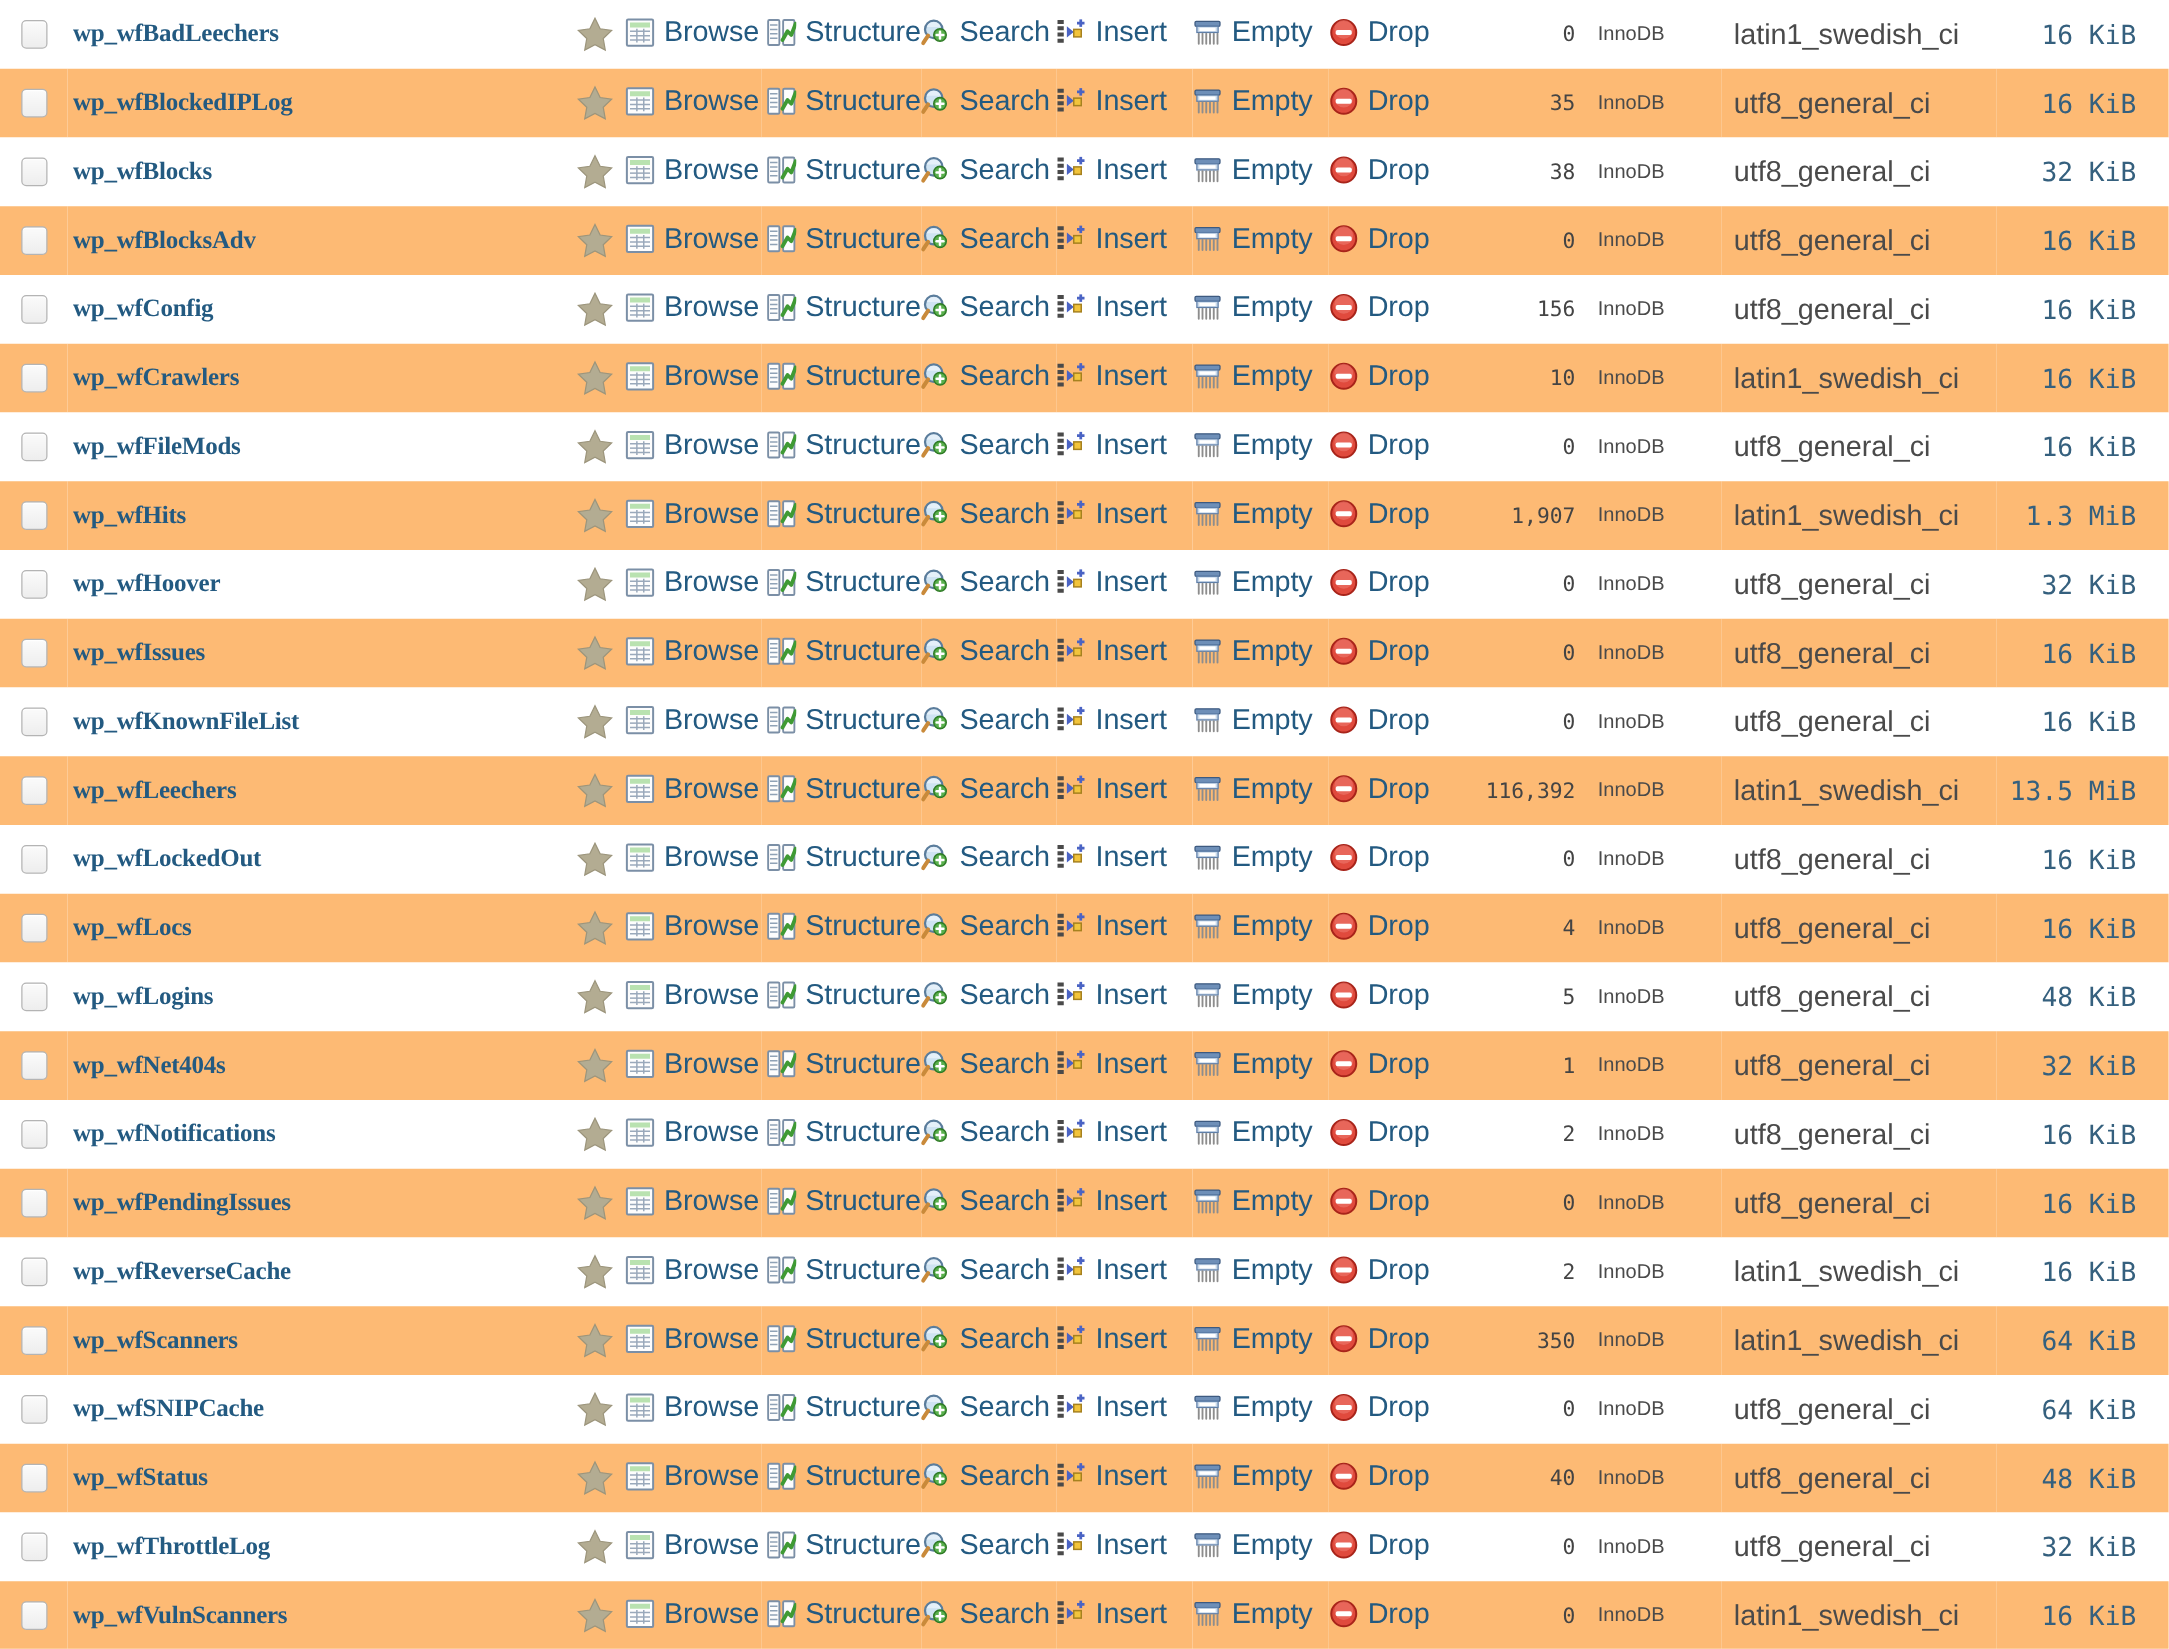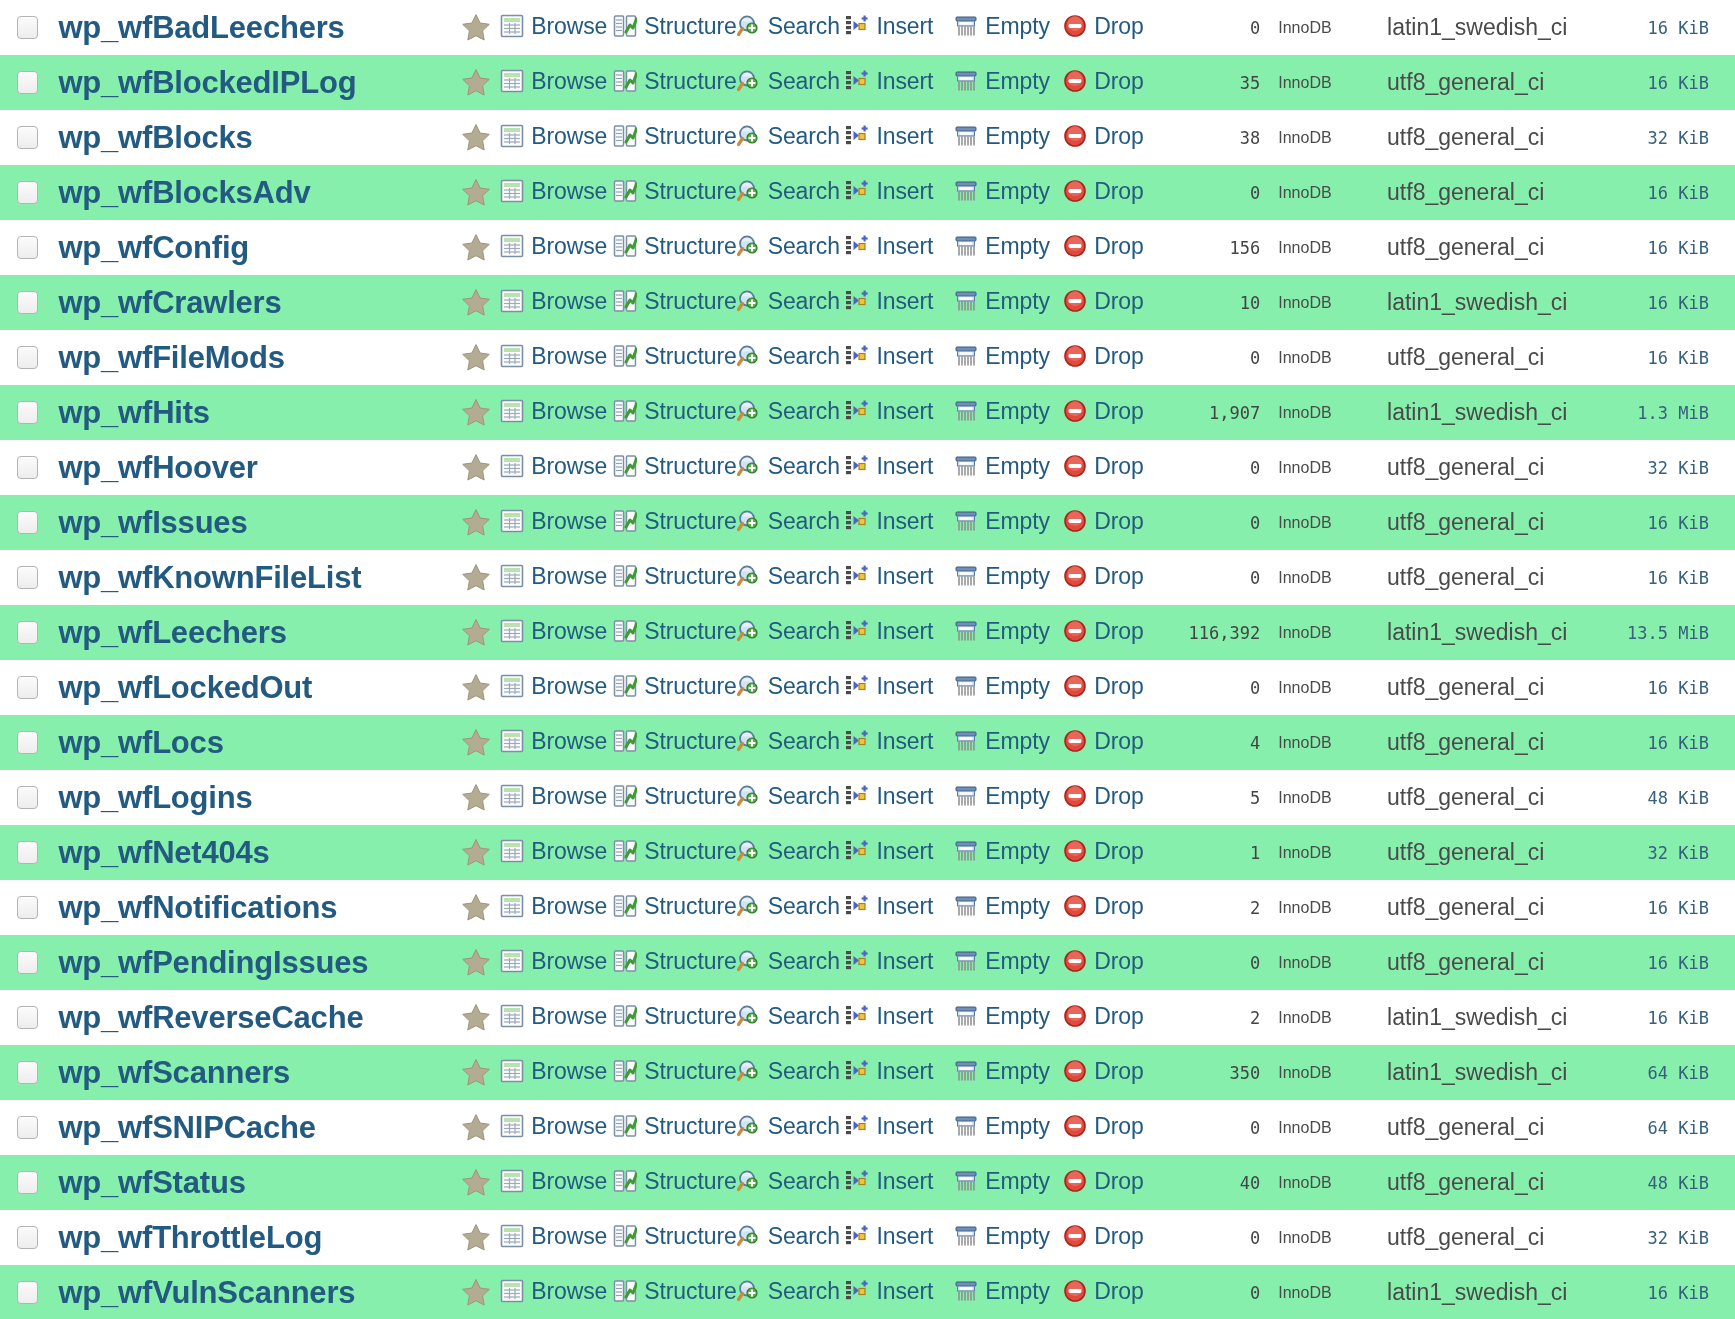--- a/index.html
+++ b/index.html
@@ -14,21 +14,21 @@
     overflow: hidden;
   }
 
   table.tbl-list {
     width: 1735px;
     border-collapse: collapse;
     table-layout: fixed;
   }
 
   table.tbl-list tr.row-even { background: #ffffff; }
-  table.tbl-list tr.row-odd  { background: #86efac; }
+  table.tbl-list tr.row-odd  { background: #fdba74; }
 
   table.tbl-list td {
     padding: 0;
     height: 55px;
     vertical-align: middle;
     white-space: nowrap;
     border: none;
   }
 
   
@@ -49,26 +49,27 @@
     border: 1px solid #b4b4b4;
     border-radius: 4px;
     background: linear-gradient(#fbfbfb, #ededed);
     box-shadow: inset 0 1px 0 #ffffff;
     vertical-align: middle;
     cursor: pointer;
   }
 
   
   .tname {
-    font-size: 31px;
+    font-size: 20px;
     font-weight: bold;
     color: #235a81;
     letter-spacing: -0.2px;
     text-decoration: none;
     cursor: pointer;
+    font-family: Liberation Serif, serif;
   }
 
   
   .act {
     font-size: 23px;
     color: #235a81;
     text-decoration: none;
     cursor: pointer;
     vertical-align: middle;
     letter-spacing: -0.1px;
@@ -89,21 +90,21 @@
   .engine-val {
     font-size: 16px;
     color: #4a4a4a;
   }
   .coll-val {
     font-size: 23px;
     color: #4a4a4a;
   }
   .size-val {
     font-family: "DejaVu Sans Mono", monospace;
-    font-size: 17px;
+    font-size: 21px;
     color: #35607e;
   }
 
   
   .ico { display: inline-block; vertical-align: middle; line-height: 0; }
   .ico svg { display: block; }
 </style>
 </head>
 <body>
 

